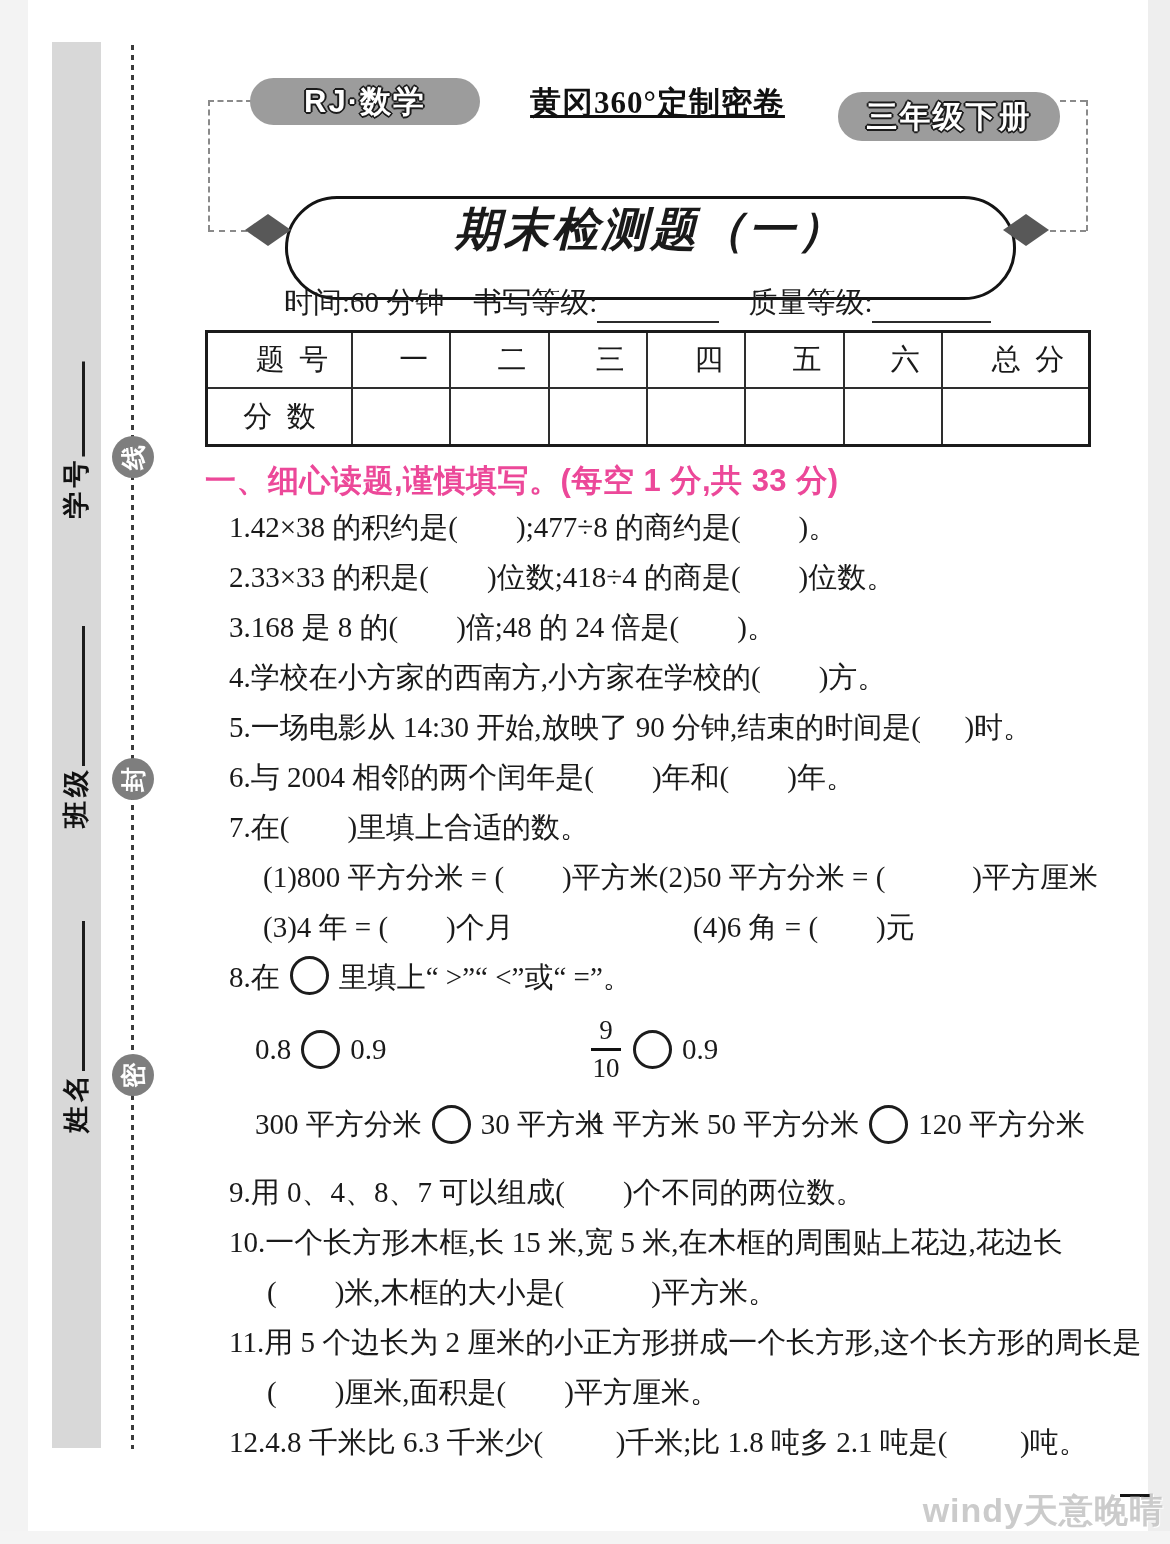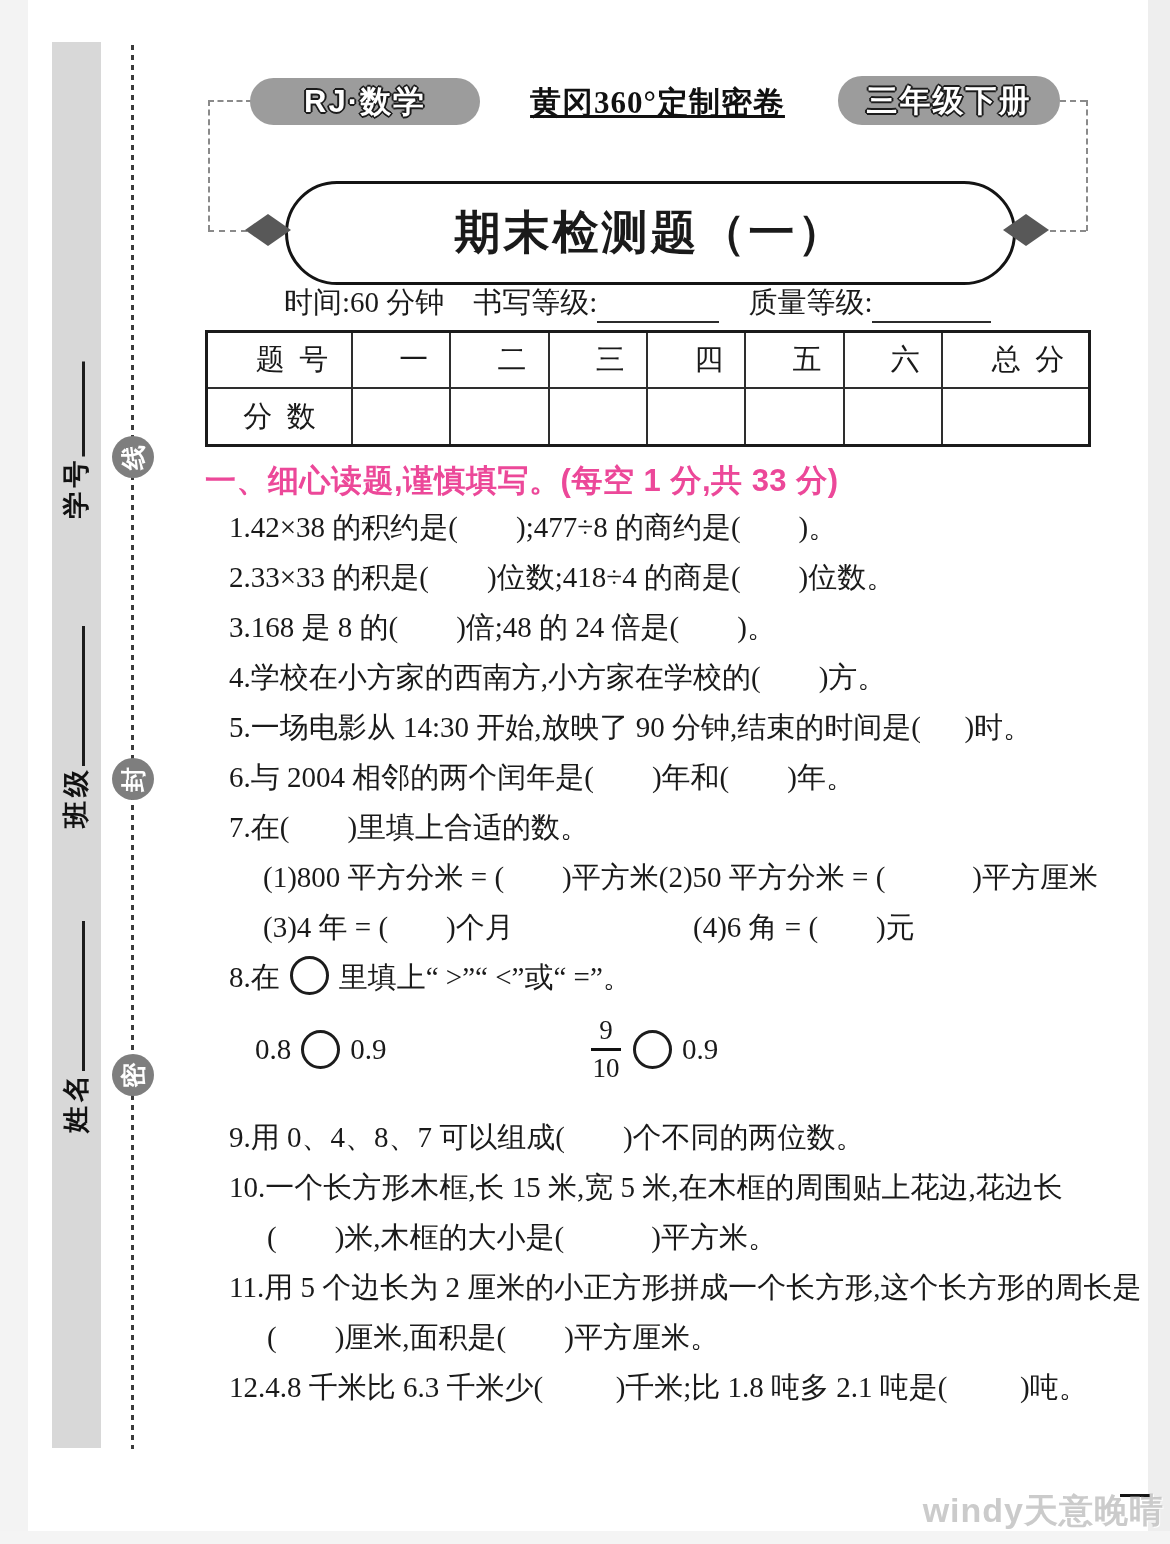--- a/index.html
+++ b/index.html
@@ -26,28 +26,28 @@
     font-family:"Liberation Sans","DejaVu Sans",sans-serif;}
 
   
   .badge{position:absolute;background:#9c9c9c;border-radius:24px;
     display:flex;align-items:center;justify-content:center;
     font-family:"Liberation Sans","DejaVu Sans",sans-serif;font-weight:bold;font-size:31px;color:#fff;
     text-shadow:-2px 0 #1c1c1c,2px 0 #1c1c1c,0 -2px #1c1c1c,0 2px #1c1c1c,
       -1px -1px #1c1c1c,1px 1px #1c1c1c,-1px 1px #1c1c1c,1px -1px #1c1c1c;
     letter-spacing:2px;}
   .badge-left{left:250px;top:78px;width:230px;height:47px;}
-  .badge-right{left:838px;top:76px;width:222px;height:49px;}
+  .badge-right{left:838px;top:92px;width:222px;height:49px;}
   .series-title{position:absolute;left:500px;top:82px;width:315px;text-align:center;
     font-weight:bold;font-size:31px;color:#111;letter-spacing:1px;white-space:pre;text-decoration:underline;}
   .conn{position:absolute;}
   .conn.h{border-top:2px dashed #8a8a8a;height:0;}
   .conn.v{border-left:2px dashed #8a8a8a;width:0;}
-  .title-box{position:absolute;left:285px;top:181px;width:725px;height:98px;
-    border:3px solid #141414;border-radius:52px;display:flex;align-items:center;justify-content:center;}
+  .title-box{position:absolute;left:285px;top:196px;width:725px;height:98px;
+    border:3px solid #141414;border-radius:52px;display:flex;justify-content:center;font-style:italic;}
   .title-box .t{font-size:46px;font-weight:bold;letter-spacing:3px;white-space:pre;}
   .diamond{position:absolute;width:46px;height:32px;background:#585858;
     clip-path:polygon(50% 0,100% 50%,50% 100%,0 50%);}
   .meta{position:absolute;left:284px;top:283px;font-size:29px;white-space:pre;}
   .blank{display:inline-block;border-bottom:2px solid #2b2b2b;height:32px;vertical-align:bottom;}
 
   
   .content{position:absolute;left:205px;top:330px;width:886px;}
   table.score{border-collapse:collapse;width:886px;table-layout:fixed;}
   table.score td{border:2px solid #2e2e2e;font-size:29px;text-align:center;white-space:pre;}
@@ -169,20 +169,24 @@
       <span>(4)6 角 = (        )元</span>
     </div>
 
     <div class="q"><span>8.在</span><span class="circle"></span><span>里填上“ &gt;”“ &lt;”或“ =”。</span></div>
 
     <div class="crow tall">
       <span class="c1"><span>0.8</span><span class="circle"></span><span>0.9</span></span>
       <span style="display:flex;align-items:center;"><span class="frac"><span>9</span><span class="bar"></span><span>10</span></span><span class="circle"></span><span>0.9</span></span>
     </div>
 
+    <div class="crow">
+      <span class="c1"><span>300 平方分米</span><span class="circle"></span><span>30 平方米</span></span>
+      <span style="display:flex;align-items:center;"><span>1 平方米 50 平方分米</span><span class="circle"></span><span>120 平方分米</span></span>
+    </div>
 
     <div class="q mt">9.用 0、4、8、7 可以组成(        )个不同的两位数。</div>
     <div class="q">10.一个长方形木框,长 15 米,宽 5 米,在木框的周围贴上花边,花边长</div>
     <div class="q cont">(        )米,木框的大小是(            )平方米。</div>
     <div class="q">11.用 5 个边长为 2 厘米的小正方形拼成一个长方形,这个长方形的周长是</div>
     <div class="q cont">(        )厘米,面积是(        )平方厘米。</div>
     <div class="q">12.4.8 千米比 6.3 千米少(          )千米;比 1.8 吨多 2.1 吨是(          )吨。</div>
 
   </div>
 

